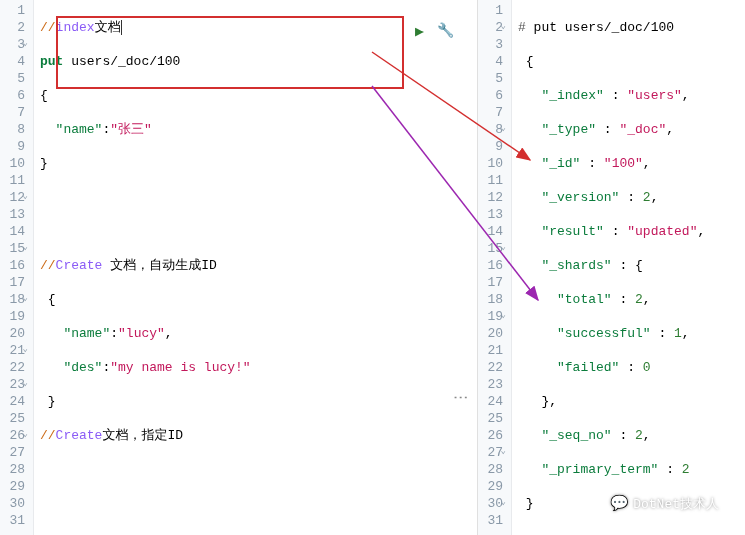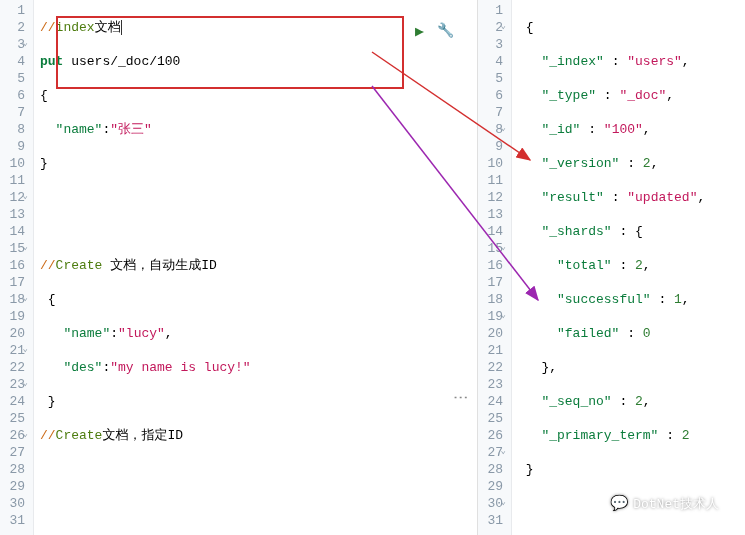--- a/index.html
+++ b/index.html
@@ -9,21 +9,21 @@
 .panel.left { width:478px; border-right:1px solid #e0e0e0; }
 .panel.right { flex:1; }
 .gutter { background:#f7f9fb; color:#8a99a8; text-align:right; padding:2px 8px 0 4px; user-select:none; width:34px; line-height:17px; border-right:1px solid #e8eaed; }
 .gutter .ln { height:17px; }
 .gutter .fold { position:relative; }
 .gutter .fold::after { content:'⌄'; position:absolute; right:-3px; top:-1px; font-size:9px; color:#8a99a8; }
 .code { flex:1; padding:2px 4px 0 6px; line-height:17px; position:relative; white-space:pre; }
 .code .l { height:17px; }
 .kw { color:#0b7c3c; font-weight:600;margin-top:44px; }
 .orange { color:#cc6b18; }
-.blue { color:#4d7c0f; }
+.blue { color:#8b5cf6; }
 .str { color:#c2185b; }
 .prop { color:#0b7c3c; }
 .num { color:#2e7d32; }
 .punc { color:#555; }
 .cursor { border-right:1px solid #333; }
 .red-box { position:absolute; border:2px solid #d32f2f; left:22px; top:16px; width:348px; height:73px; pointer-events:none; }
 .run-btn { position:absolute; left:415px; top:22px; color:#2e7d32; font-size:15px; cursor:pointer; z-index:5; }
 .wrench { position:absolute; left:437px; top:22px; color:#555; font-size:14px; cursor:pointer; z-index:5; }
 .dots { position:absolute; left:450px; top:390px; color:#888; font-size:15px; letter-spacing:-2px; writing-mode:vertical-rl; }
 .watermark { position:absolute; right:26px; bottom:22px; color:#fff; font-size:13px; text-shadow:0 0 3px rgba(0,0,0,0.5); display:flex; align-items:center; gap:4px; }
@@ -130,20 +130,21 @@
         <div class="ln">24</div>
         <div class="ln">25</div>
         <div class="ln">26</div>
         <div class="ln fold">27</div>
         <div class="ln">28</div>
         <div class="ln">29</div>
         <div class="ln fold">30</div>
         <div class="ln">31</div>
     </div>
     <div class="code">
+<div class="l"><span class="punc"># </span><span>put users/_doc/100</span></div>
 <div class="l"><span> {</span></div>
 <div class="l">   <span class="prop">"_index"</span><span> : </span><span class="str">"users"</span><span>,</span></div>
 <div class="l">   <span class="prop">"_type"</span><span> : </span><span class="str">"_doc"</span><span>,</span></div>
 <div class="l">   <span class="prop">"_id"</span><span> : </span><span class="str">"100"</span><span>,</span></div>
 <div class="l">   <span class="prop">"_version"</span><span> : </span><span class="num">2</span><span>,</span></div>
 <div class="l">   <span class="prop">"result"</span><span> : </span><span class="str">"updated"</span><span>,</span></div>
 <div class="l">   <span class="prop">"_shards"</span><span> : {</span></div>
 <div class="l">     <span class="prop">"total"</span><span> : </span><span class="num">2</span><span>,</span></div>
 <div class="l">     <span class="prop">"successful"</span><span> : </span><span class="num">1</span><span>,</span></div>
 <div class="l">     <span class="prop">"failed"</span><span> : </span><span class="num">0</span></div>

